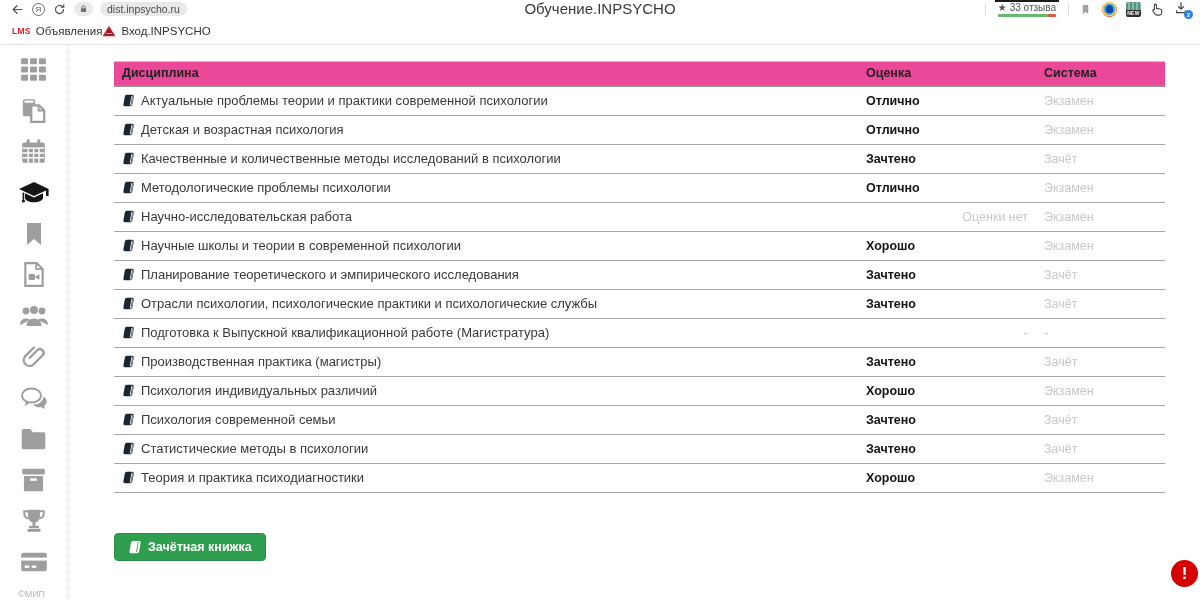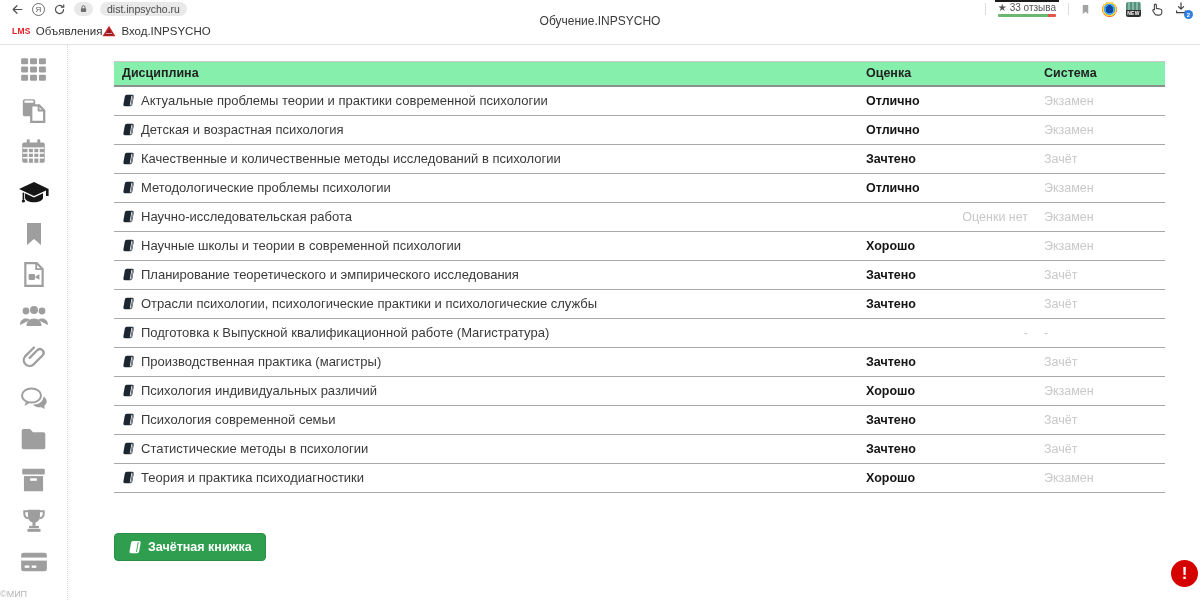--- a/index.html
+++ b/index.html
@@ -8,22 +8,22 @@
 
   
   .browser-bar { height:18px; display:flex; align-items:center; gap:7px;
     padding:0 10px; position:relative; background:#fff; }
   .nav-ico { width:15px; height:15px; display:flex; align-items:center; justify-content:center; }
   .ya-badge { width:13px; height:13px; border:1.3px solid #6d6d6d; border-radius:50%;
     font-size:8px; color:#5c5c5c; display:flex; align-items:center; justify-content:center; }
   .pill { background:#e9e9e9; border-radius:8px; height:14px; display:flex;
     align-items:center; padding:0 7px; font-size:10.5px; color:#4a4a4a; gap:3px; }
   .pill.lock-pill { padding:0 5px; }
-  .page-title { position:absolute; left:50%; transform:translateX(-50%); top:14px;
-    font-size:12px; color:#3a3a3a; }
+  .page-title { position:absolute; left:50%; transform:translateX(-50%); top:0;
+    font-size:15px; color:#3a3a3a; }
   .right-cluster { margin-left:auto; display:flex; align-items:center; gap:9px; height:18px; }
   .vsep { width:1px; height:12px; background:#dcdcdc; }
   .rating { border-top:2px solid #1b1b1b; padding:0 3px 1px; font-size:10px; color:#555;
     display:flex; flex-direction:column; line-height:11px; }
   .rating-row { display:flex; align-items:center; gap:3px; }
   .rating-bar { height:3px; margin-top:1px; border-radius:1px;
     background:linear-gradient(to right,#69b86d 0 87%,#e25549 87%); }
   .ext-circle { width:15px; height:15px; border-radius:50%;
     background:radial-gradient(circle at 50% 48%,#0d47a1 0 36%,#42a5f5 36% 50%,#fdd835 54% 63%,#f4511e 68% 84%,#ec407a 100%); }
   .new-badge { width:15px; height:15px; border-radius:2px; overflow:hidden;
@@ -42,26 +42,26 @@
   .bm-item { display:flex; align-items:center; gap:5px; font-size:11.5px; color:#333; }
   .lms-logo { color:#e31e24; font-weight:bold; font-size:8.5px; letter-spacing:.3px; }
 
   
   .content { display:flex; height:555px; }
   .sidebar { width:68px; border-right:1px dotted #d9d9d9; position:relative;
     padding-top:4px; flex-shrink:0; }
   .sb-item { height:41px; display:flex; align-items:center; justify-content:center; cursor:pointer; }
   .sb-item svg { color:#9e9e9e; }
   .sb-item.active svg { color:#161616; }
-  .copyright { position:absolute; left:0; bottom:1px; font-size:9px; color:#b5b5b5; }
+  .copyright { position:absolute; left:18px; bottom:1px; font-size:9px; color:#b5b5b5; }
 
   .main { flex:1; padding:16px 35px 0 46px; position:relative; }
 
   table { width:100%; border-collapse:collapse; table-layout:fixed; }
-  th { background:#86efac; border-top:1px solid #c9c9c9; border-bottom:2px solid #8f8f8f;
+  th { background:#ec4899; border-top:1px solid #c9c9c9; border-bottom:2px solid #8f8f8f;
     height:24px; font-size:12.5px; color:#222; text-align:left; padding:0 8px; font-weight:bold; }
   .th-grade { width:178px; } .th-system { width:129px; }
   td { border-bottom:1px solid #a8a8a8; height:28px; padding:0 8px; font-size:13px;
     color:#3a3a3a; white-space:nowrap; overflow:hidden; }
   .c-disc { display:flex; align-items:center; gap:6px; height:28px; }
   .bk { color:#1b2630; flex-shrink:0; }
   .c-grade { font-weight:bold; color:#151515; font-size:12.5px; }
   .c-grade.muted { font-weight:normal; color:#c8c8c8;text-align:right; }
   .c-system { color:#c8c8c8; font-size:12.5px; }
 

